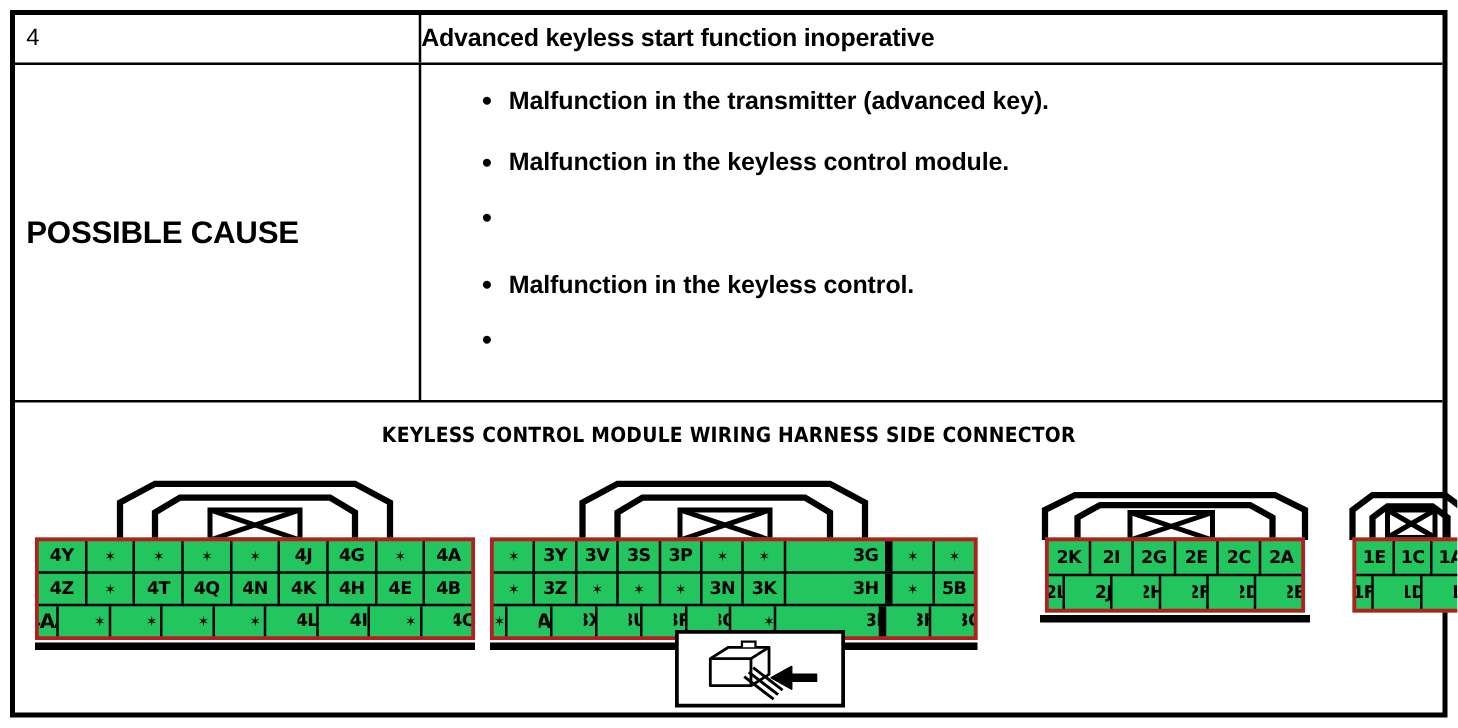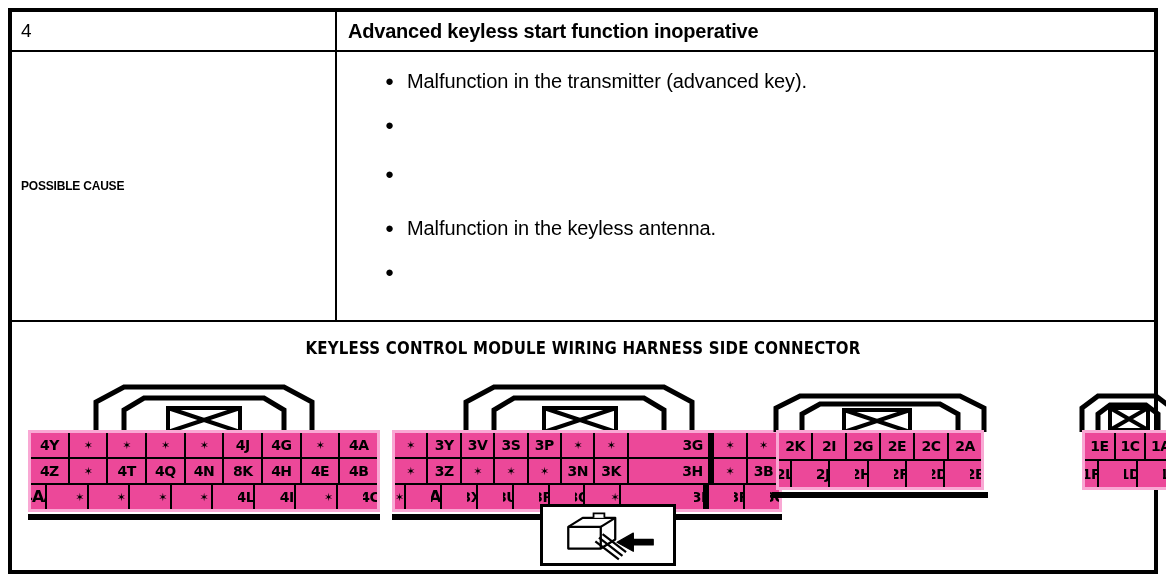--- a/index.html
+++ b/index.html
@@ -58,21 +58,20 @@
     align-items: center;
     padding-left: 9px;
     font-size: 19px;
   }
   .cell-title {
     position: absolute;
     left: 325px; top: 0;
     right: 0; height: 100%;
     display: flex;
     align-items: center;
-    padding-left: 11px;
     font-size: 20px;
     font-weight: bold;
     letter-spacing: -0.2px;
   }
 
   .row-body {
     position: absolute;
     left: 0; top: 40px;
     width: 100%;
     height: 268px;
@@ -80,21 +79,21 @@
   .cell-label {
     position: absolute;
     left: 0; top: 0;
     width: 325px;
     height: 100%;
     border-right: 2px solid #000;
     box-sizing: border-box;
     display: flex;
     align-items: center;
     padding-left: 9px;
-    font-size: 12px;
+    font-size: 25px;
     font-weight: bold;
     letter-spacing: -0.2px;
   }
   .cell-list {
     position: absolute;
     left: 325px; top: 0;
     right: 0; height: 100%;
     padding: 18px 0 0 48px;
     box-sizing: border-box;
   }
@@ -107,20 +106,21 @@
     width: 22px;
     flex: 0 0 22px;
     font-size: 15px;
     line-height: 1;
     position: relative;
     top: -2px;
   }
   .bullet-text {
     font-size: 20px;
     letter-spacing: -0.1px;
+    font-weight: bold;
   }
 
   
   .diagram {
     position: absolute;
     left: 0;
     top: 308px;
     width: 1142px;
     height: 194px;
     border-top: 2px solid #000;
@@ -146,22 +146,22 @@
   }
   .housing {
     position: absolute;
     left: 0;
     top: 0;
     width: 100%;
   }
   .grid-wrap {
     position: absolute;
     left: 0;
-    border: 3px solid #f9a8d4;
-    background: #ec4899;
+    border: 3px solid #b91c1c;
+    background: #22c55e;
     box-sizing: border-box;
     display: flex;
     flex-direction: column;
   }
   .grow {
     display: flex;
     flex: 1 1 0;
     border-bottom: 2px solid #000;
   }
   .grow:last-child { border-bottom: none; gap: 25px; }
@@ -222,29 +222,30 @@
         <div class="cell-label">POSSIBLE CAUSE</div>
         <div class="cell-list">
 
           <div class="bullet-row">
             <span class="bullet-dot">●</span>
             <span class="bullet-text">Malfunction in the transmitter (advanced key).</span>
           </div>
 
           <div class="bullet-row">
             <span class="bullet-dot">●</span>
+            <span class="bullet-text">Malfunction in the keyless control module.</span>
           </div>
 
           <div class="bullet-row">
             <span class="bullet-dot">●</span>
           </div>
 
           <div class="bullet-row">
             <span class="bullet-dot">●</span>
-            <span class="bullet-text">Malfunction in the keyless antenna.</span>
+            <span class="bullet-text">Malfunction in the keyless control.</span>
           </div>
 
           <div class="bullet-row">
             <span class="bullet-dot">●</span>
           </div>
 
         </div>
       </div>
     </div>
 
@@ -270,21 +271,21 @@
             <div class="gcell">4G</div>
             <div class="gcell star">✶</div>
             <div class="gcell">4A</div>
           </div>
           <div class="grow">
             <div class="gcell">4Z</div>
             <div class="gcell star">✶</div>
             <div class="gcell">4T</div>
             <div class="gcell">4Q</div>
             <div class="gcell">4N</div>
-            <div class="gcell">8K</div>
+            <div class="gcell">4K</div>
             <div class="gcell">4H</div>
             <div class="gcell">4E</div>
             <div class="gcell">4B</div>
           </div>
           <div class="grow">
             <div class="gcell narrow">4AA</div>
             <div class="gcell star">✶</div>
             <div class="gcell star">✶</div>
             <div class="gcell star">✶</div>
             <div class="gcell star">✶</div>
@@ -320,39 +321,39 @@
           <div class="grow">
             <div class="gcell star">✶</div>
             <div class="gcell">3Z</div>
             <div class="gcell star">✶</div>
             <div class="gcell star">✶</div>
             <div class="gcell star">✶</div>
             <div class="gcell">3N</div>
             <div class="gcell">3K</div>
             <div class="gcell gap">3H</div>
             <div class="gcell star">✶</div>
-            <div class="gcell">3B</div>
+            <div class="gcell">5B</div>
           </div>
           <div class="grow">
             <div class="gcell star">✶</div>
             <div class="gcell narrow">3AA</div>
             <div class="gcell">3X</div>
             <div class="gcell">3U</div>
             <div class="gcell">3R</div>
             <div class="gcell">3O</div>
             <div class="gcell star">✶</div>
             <div class="gcell gap">3I</div>
             <div class="gcell">3F</div>
             <div class="gcell">3C</div>
           </div>
         </div>
         <div class="rail" style="left:0px; top:132px; width:390px; height:6px;"></div>
       </div>
 
-      <div class="conn" style="left:746px; top:70px; width:244px; height:100px;text-align:right;">
+      <div class="conn" style="left:806px; top:70px; width:244px; height:100px;text-align:right;">
         <svg class="housing" viewBox="0 0 244 40" width="244" height="40" preserveAspectRatio="none">
           <path d="M18,40 L18,16 L42,4 L202,4 L226,16 L226,40" fill="none" stroke="#000" stroke-width="5"></path>
           <path d="M44,40 L44,22 L62,12 L182,12 L200,22 L200,40" fill="none" stroke="#000" stroke-width="5"></path>
           <rect x="86" y="18" width="66" height="22" fill="none" stroke="#000" stroke-width="4"></rect>
           <path d="M86,18 L152,40 M152,18 L86,40" stroke="#000" stroke-width="4" fill="none"></path>
         </svg>
         <div class="grid-wrap" style="top:38px; left:18px; width:208px; height:60px;">
           <div class="grow">
             <div class="gcell">2K</div>
             <div class="gcell">2I</div>

